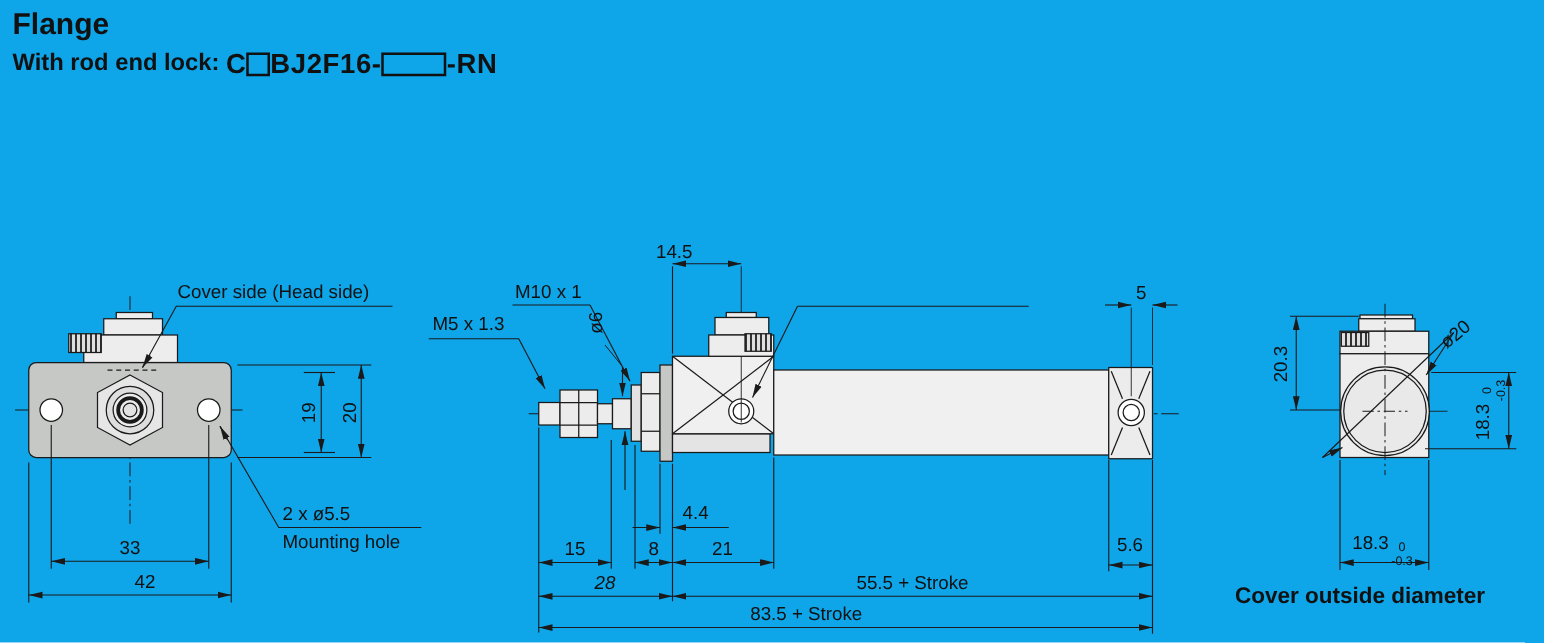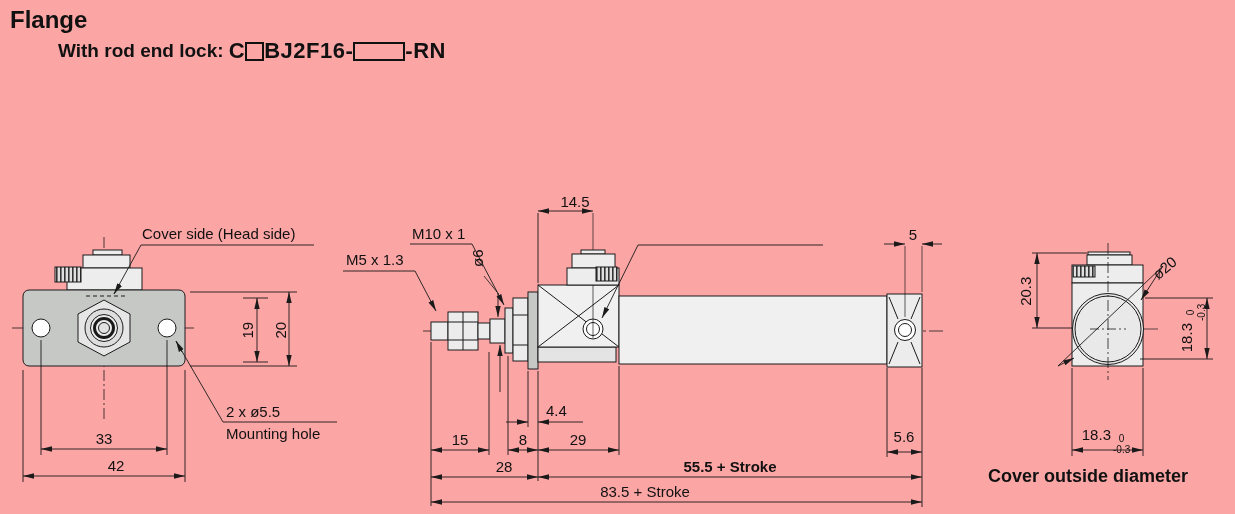--- a/index.html
+++ b/index.html
@@ -1,16 +1,16 @@
 <!DOCTYPE html>
 <html><head>
 <meta charset="utf-8">
 <style>
   html,body{margin:0;padding:0;background:#fff;}
-  .stage{position:relative;width:1235px;height:514px;background:#fca5a5;overflow:hidden;
+  .stage{position:relative;width:1235px;height:514px;background:#0ea5e9;overflow:hidden;
          font-family:"Liberation Sans",sans-serif;color:#111;}
   svg{position:absolute;left:0;top:0;}
   .lbl{position:absolute;font-size:15px;line-height:1.1;white-space:nowrap;color:#111;}
   .ctr{text-align:center;}
   .rot90{transform:rotate(-90deg);}
   .rot40{transform:rotate(-40deg);}
   .title{position:absolute;left:10px;top:6px;font-size:24px;font-weight:bold;}
   .subtitle{position:absolute;left:10px;top:38px;font-size:19px;font-weight:bold;display:flex;align-items:center;}
   .code{font-size:22px;font-weight:bold;letter-spacing:.5px;}
   .codebox{display:inline-block;border:2px solid #111;height:15px;vertical-align:-1px;}
@@ -230,46 +230,46 @@
           <line x1="1072" y1="368" x2="1072" y2="456"></line>
           <line x1="1143" y1="368" x2="1143" y2="456"></line>
           <line x1="1072" y1="450" x2="1143" y2="450" marker-start="url(#as)" marker-end="url(#ae)"></line>
         </g>
       </g>
     </g>
   </svg>
 
   <div class="title">Flange</div>
   <div class="subtitle">
-    <span style="white-space:pre;margin-left:48px;">With rod end lock: </span>
+    <span style="white-space:pre;">With rod end lock: </span>
     <span class="code">C</span>
     <span class="codebox box-sm"></span>
     <span class="code">BJ2F16-</span>
     <span class="codebox box-lg"></span>
     <span class="code">-RN</span>
   </div>
 
   <div class="lbl" style="left:142px;top:226px;">Cover side (Head side)</div>
   <div class="lbl" style="left:226px;top:404px;">2 x ø5.5</div>
   <div class="lbl" style="left:226px;top:426px;">Mounting hole</div>
   <div class="lbl ctr rot90" style="left:228px;top:322px;width:40px;">19</div>
   <div class="lbl ctr rot90" style="left:261px;top:322px;width:40px;">20</div>
   <div class="lbl ctr" style="left:84px;top:431px;width:40px;">33</div>
   <div class="lbl ctr" style="left:96px;top:458px;width:40px;">42</div>
 
   <div class="lbl" style="left:346px;top:252px;">M5 x 1.3</div>
   <div class="lbl" style="left:412px;top:226px;">M10 x 1</div>
   <div class="lbl ctr rot90" style="left:458px;top:250px;width:40px;">ø6</div>
-  <div class="lbl ctr" style="left:555px;top:194px;width:40px;">14.5</div>
+  <div class="lbl ctr" style="left:514px;top:194px;width:40px;text-align:right;">14.5</div>
   <div class="lbl" style="left:546px;top:403px;">4.4</div>
   <div class="lbl ctr" style="left:440px;top:432px;width:40px;">15</div>
   <div class="lbl ctr" style="left:503px;top:432px;width:40px;">8</div>
-  <div class="lbl ctr" style="left:558px;top:432px;width:40px;">29</div>
-  <div class="lbl ctr" style="left:484px;top:459px;width:40px;">28</div>
-  <div class="lbl ctr" style="left:675px;top:459px;width:110px;font-weight:bold;">55.5 + Stroke</div>
+  <div class="lbl ctr" style="left:558px;top:432px;width:40px;">21</div>
+  <div class="lbl ctr" style="left:464px;top:459px;width:40px;font-style:italic;">28</div>
+  <div class="lbl ctr" style="left:675px;top:459px;width:110px;">55.5 + Stroke</div>
   <div class="lbl ctr" style="left:590px;top:484px;width:110px;">83.5 + Stroke</div>
   <div class="lbl ctr" style="left:884px;top:429px;width:40px;">5.6</div>
   <div class="lbl ctr" style="left:893px;top:227px;width:40px;">5</div>
 
   <div class="lbl ctr rot90" style="left:1001px;top:283px;width:50px;">20.3</div>
   <div class="lbl ctr rot40" style="left:1140px;top:260px;width:50px;">ø20</div>
 
   <div class="lbl ctr rot90" style="left:1160px;top:314px;width:66px;">
     <span class="tolwrap">
       <span>18.3</span><span class="tol">

